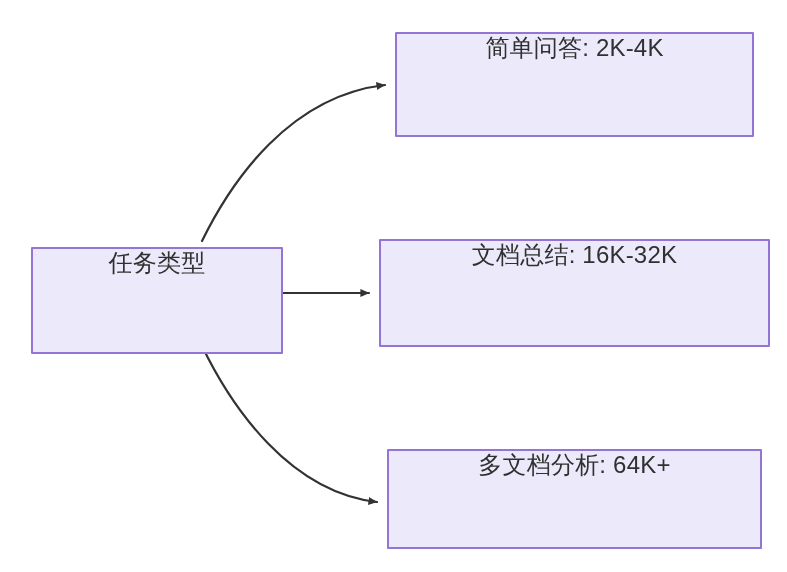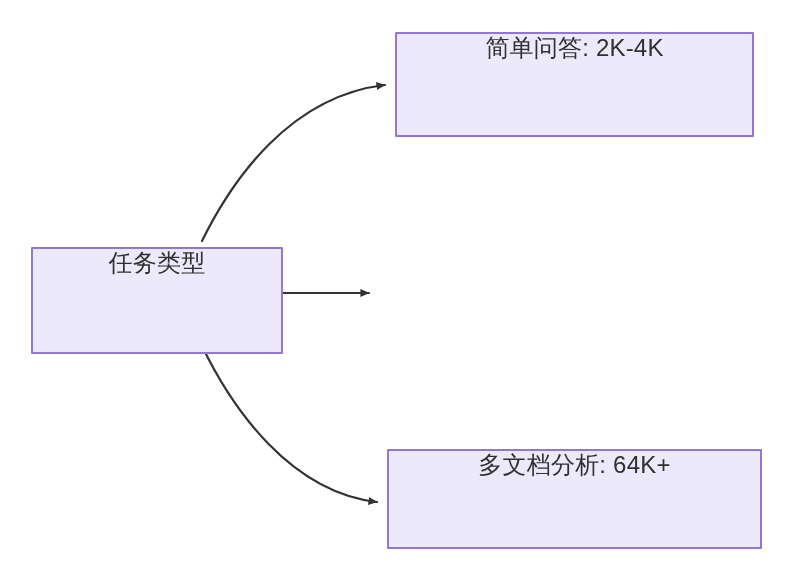--- a/index.html
+++ b/index.html
@@ -88,18 +88,21 @@
   </svg>
 
   <div class="flow-node" id="node-root">
     <span class="flow-node-label">任务类型</span>
   </div>
 
   <div class="flow-node" id="node-simple-qa">
     <span class="flow-node-label">简单问答: 2K-4K</span>
   </div>
 
+  <div class="flow-node" id="node-doc-summary">
+    <span class="flow-node-label">文档总结: 16K-32K</span>
+  </div>
 
   <div class="flow-node" id="node-multi-doc">
     <span class="flow-node-label">多文档分析: 64K+</span>
   </div>
 
 </div>
 
 </body></html>

